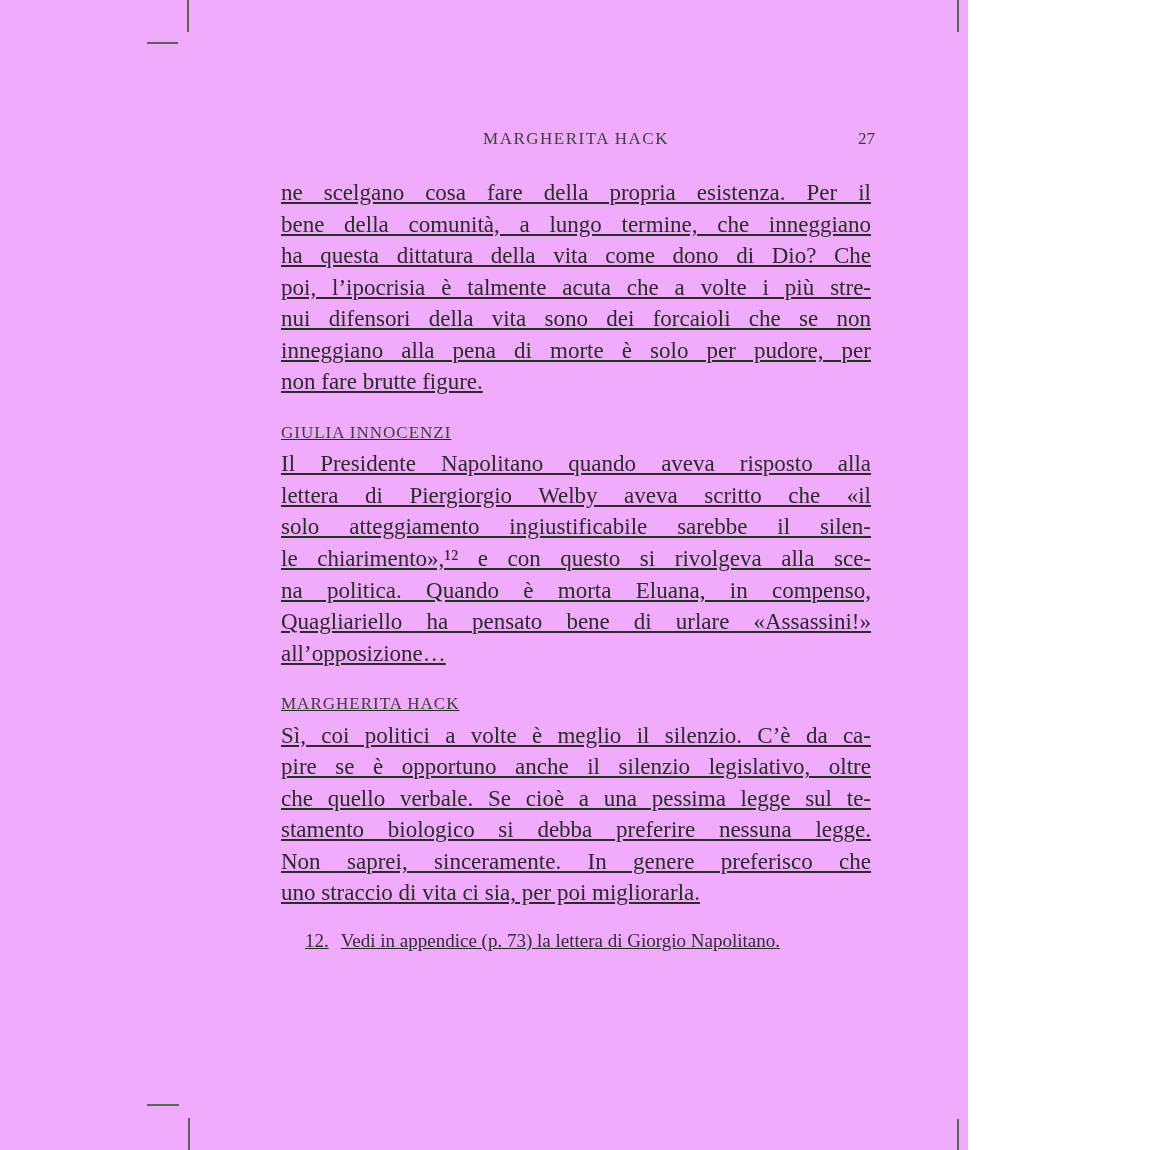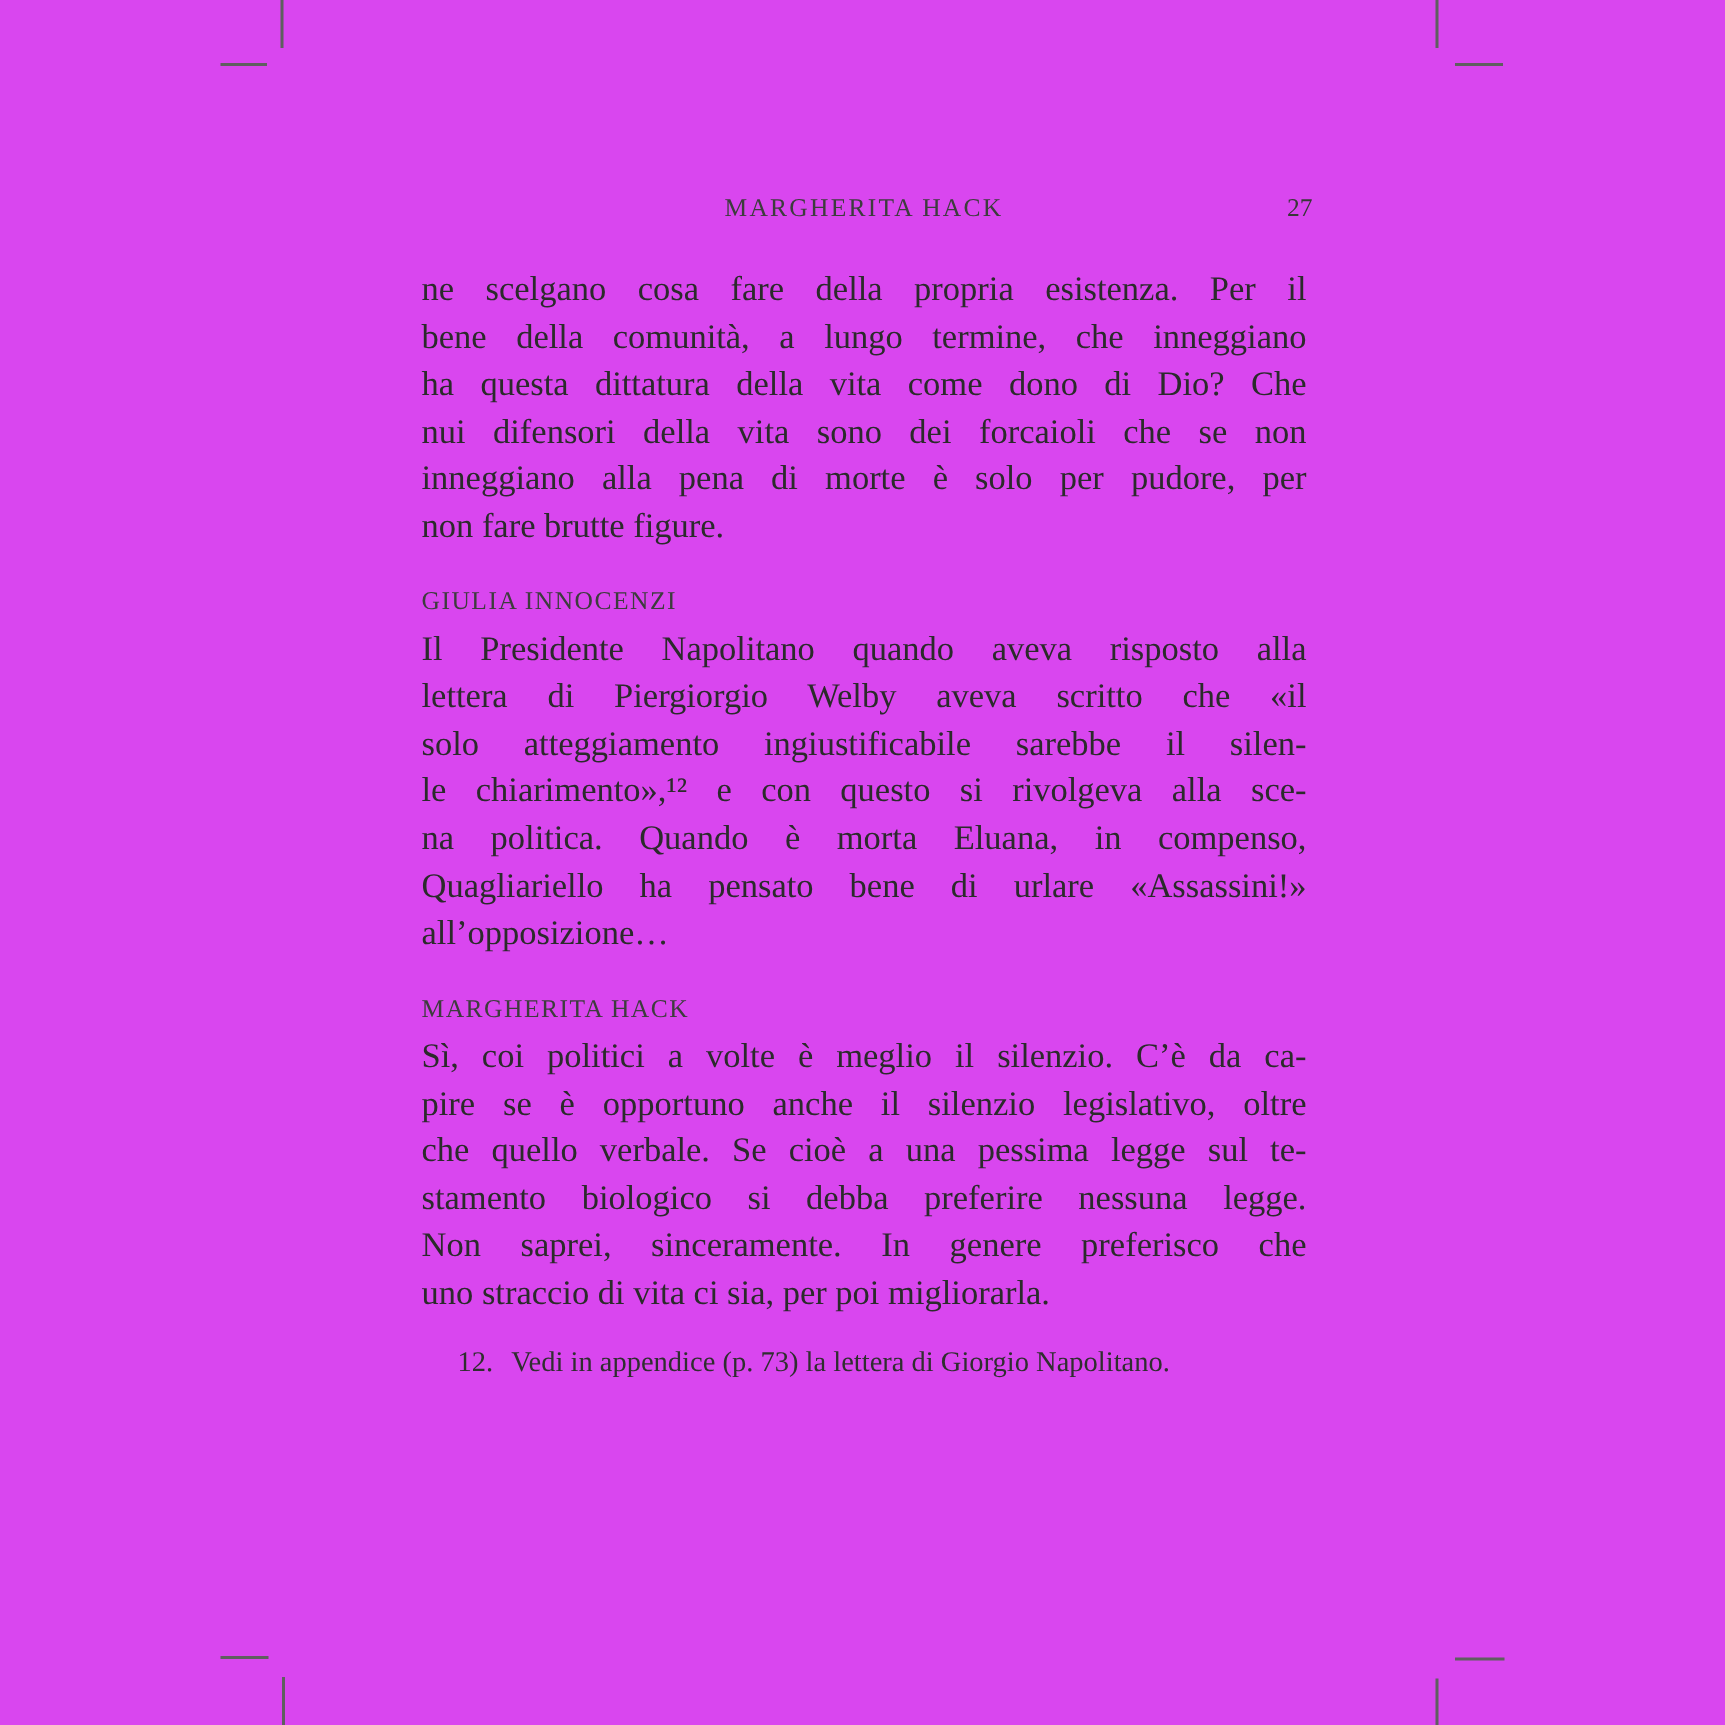--- a/index.html
+++ b/index.html
@@ -2,23 +2,23 @@
 <html lang="it"><head>
 <meta charset="utf-8">
 <style>
   html, body {
     margin: 0;
     padding: 0;
     background: #ffffff;
   }
   .page {
     position: relative;
-    width: 1150px;
+    width: 968px;
     height: 1150px;
-    background: #d946ef;
+    background: #f0abfc;
     overflow: hidden;
     font-family: "Liberation Serif", "DejaVu Serif", serif;
     color: #2b2b2b;
   }
   
   .crop {
     position: absolute;
     background: #5f5f5f;
   }
   .crop.v { width: 2px; }
@@ -56,20 +56,21 @@
     color: #383838;
     line-height: 26px;
   }
 
   
   .text-block {
     position: absolute;
     left: 281px;
     top: 177px;
     width: 590px;
+    text-decoration: underline;
   }
   .bodyline {
     font-size: 23px;
     line-height: 31.55px;
     text-align: justify;
     text-align-last: justify;
     white-space: normal;
     color: #2b2b2b;
   }
   .bodyline.last {
@@ -111,20 +112,21 @@
     <span class="running-title">MARGHERITA HACK</span>
     <span class="page-number">27</span>
   </div>
 
   <div class="text-block">
 
     <div>
       <div class="bodyline">ne scelgano cosa fare della propria esistenza. Per il</div>
       <div class="bodyline">bene della comunità, a lungo termine, che inneggiano</div>
       <div class="bodyline">ha questa dittatura della vita come dono di Dio? Che</div>
+      <div class="bodyline">poi, l’ipocrisia è talmente acuta che a volte i più stre-</div>
       <div class="bodyline">nui difensori della vita sono dei forcaioli che se non</div>
       <div class="bodyline">inneggiano alla pena di morte è solo per pudore, per</div>
       <div class="bodyline last">non fare brutte figure.</div>
     </div>
 
     <div>
       <div class="speaker-label">GIULIA INNOCENZI</div>
       <div class="bodyline">Il Presidente Napolitano quando aveva risposto alla</div>
       <div class="bodyline">lettera di Piergiorgio Welby aveva scritto che «il</div>
       <div class="bodyline">solo atteggiamento ingiustificabile sarebbe il silen-</div>

